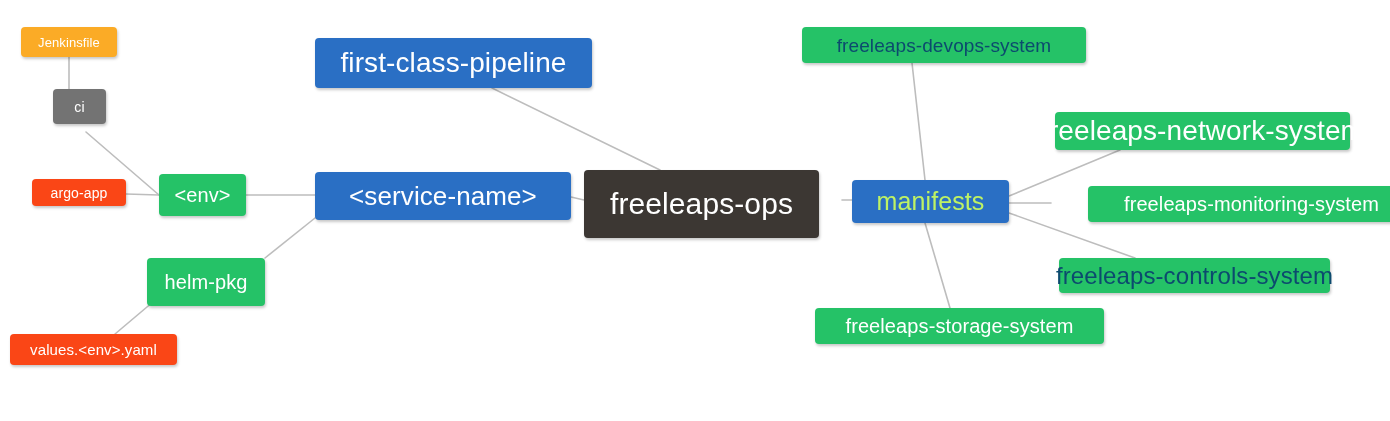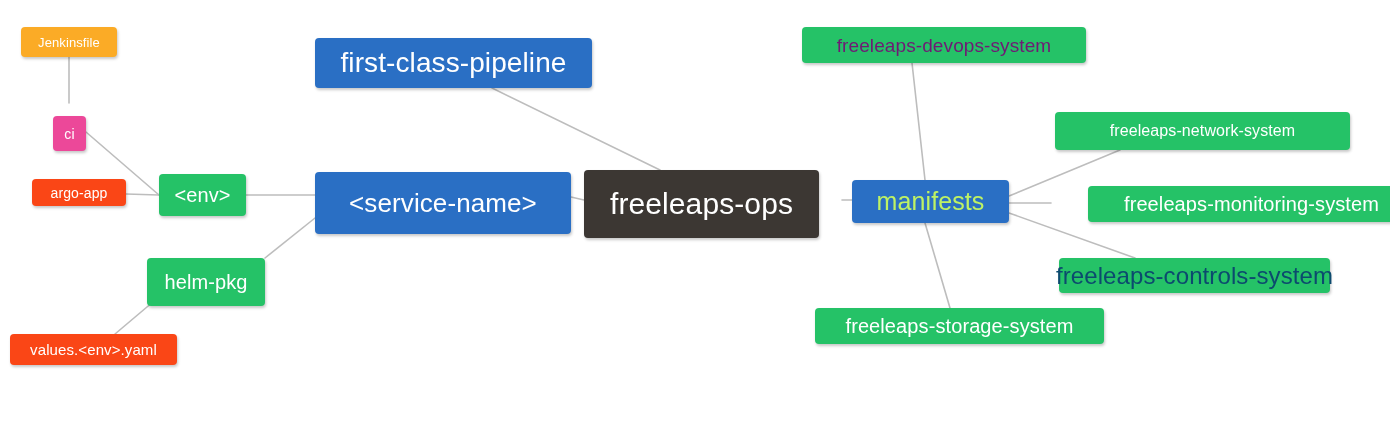--- a/index.html
+++ b/index.html
@@ -62,51 +62,51 @@
       <line x1="925" y1="180" x2="912" y2="63" stroke="#bdbdbd" stroke-width="1.6" stroke-linecap="round"></line>
       <line x1="1009" y1="196" x2="1120" y2="150" stroke="#bdbdbd" stroke-width="1.6" stroke-linecap="round"></line>
       <line x1="1009" y1="203" x2="1051" y2="203" stroke="#bdbdbd" stroke-width="1.6" stroke-linecap="round"></line>
       <line x1="1009" y1="213" x2="1135" y2="258" stroke="#bdbdbd" stroke-width="1.6" stroke-linecap="round"></line>
       <line x1="925" y1="223" x2="950" y2="308" stroke="#bdbdbd" stroke-width="1.6" stroke-linecap="round"></line>
     </svg>
   <div id="node-layer">
       <div class="node" style="left: 21px; top: 27px; width: 96px; height: 30px; background: rgb(251, 171, 38); font-size: 13px; color: rgb(255, 255, 255);">
         <span class="node-label">Jenkinsfile</span>
       </div>
-      <div class="node" style="left: 53px; top: 116px; width: 33px; height: 35px; background: #ec4899; font-size: 14px; color: rgb(255, 255, 255);">
+      <div class="node" style="left: 53px; top: 89px; width: 53px; height: 35px; background: #737373; font-size: 14px; color: rgb(255, 255, 255);">
         <span class="node-label">ci</span>
       </div>
       <div class="node" style="left: 32px; top: 179px; width: 94px; height: 27px; background: rgb(250, 70, 22); font-size: 14px; color: rgb(255, 255, 255);">
         <span class="node-label">argo-app</span>
       </div>
       <div class="node" style="left: 159px; top: 174px; width: 87px; height: 42px; background: rgb(37, 194, 103); font-size: 20px; color: rgb(255, 255, 255);">
         <span class="node-label">&lt;env&gt;</span>
       </div>
       <div class="node" style="left: 147px; top: 258px; width: 118px; height: 48px; background: rgb(37, 194, 103); font-size: 20px; color: rgb(255, 255, 255);">
         <span class="node-label">helm-pkg</span>
       </div>
       <div class="node" style="left: 10px; top: 334px; width: 167px; height: 31px; background: rgb(250, 70, 22); font-size: 15px; color: rgb(255, 255, 255);">
         <span class="node-label">values.&lt;env&gt;.yaml</span>
       </div>
       <div class="node" style="left: 315px; top: 38px; width: 277px; height: 50px; background: rgb(42, 111, 196); font-size: 28px; color: rgb(255, 255, 255);">
         <span class="node-label">first-class-pipeline</span>
       </div>
-      <div class="node" style="left: 315px; top: 172px; width: 256px; height: 62px; background: rgb(42, 111, 196); font-size: 26px; color: rgb(255, 255, 255);">
+      <div class="node" style="left: 315px; top: 172px; width: 256px; height: 48px; background: rgb(42, 111, 196); font-size: 26px; color: rgb(255, 255, 255);">
         <span class="node-label">&lt;service-name&gt;</span>
       </div>
       <div class="node" style="left: 584px; top: 170px; width: 235px; height: 68px; background: rgb(60, 55, 51); font-size: 30px; color: rgb(255, 255, 255);">
         <span class="node-label">freeleaps-ops</span>
       </div>
       <div class="node" style="left: 852px; top: 180px; width: 157px; height: 43px; background: rgb(42, 111, 196); font-size: 25px; color: #bef264;">
         <span class="node-label">manifests</span>
       </div>
-      <div class="node" style="left: 802px; top: 27px; width: 284px; height: 36px; background: rgb(37, 194, 103); font-size: 19px; color: #701a75;">
+      <div class="node" style="left: 802px; top: 27px; width: 284px; height: 36px; background: rgb(37, 194, 103); font-size: 19px; color: #0c4a6e;">
         <span class="node-label">freeleaps-devops-system</span>
       </div>
-      <div class="node" style="left: 1055px; top: 112px; width: 295px; height: 38px; background: rgb(37, 194, 103); font-size: 16px; color: rgb(255, 255, 255);">
+      <div class="node" style="left: 1055px; top: 112px; width: 295px; height: 38px; background: rgb(37, 194, 103); font-size: 28px; color: rgb(255, 255, 255);">
         <span class="node-label">freeleaps-network-system</span>
       </div>
       <div class="node" style="left: 1051px; top: 186px; width: 327px; height: 36px; background: rgb(37, 194, 103); font-size: 20px; color: rgb(255, 255, 255); margin-left: 37px;">
         <span class="node-label">freeleaps-monitoring-system</span>
       </div>
       <div class="node" style="left: 1059px; top: 258px; width: 271px; height: 35px; background: rgb(37, 194, 103); font-size: 24px; color: #0c4a6e;">
         <span class="node-label">freeleaps-controls-system</span>
       </div>
       <div class="node" style="left: 815px; top: 308px; width: 289px; height: 36px; background: rgb(37, 194, 103); font-size: 20px; color: rgb(255, 255, 255);">
         <span class="node-label">freeleaps-storage-system</span>

